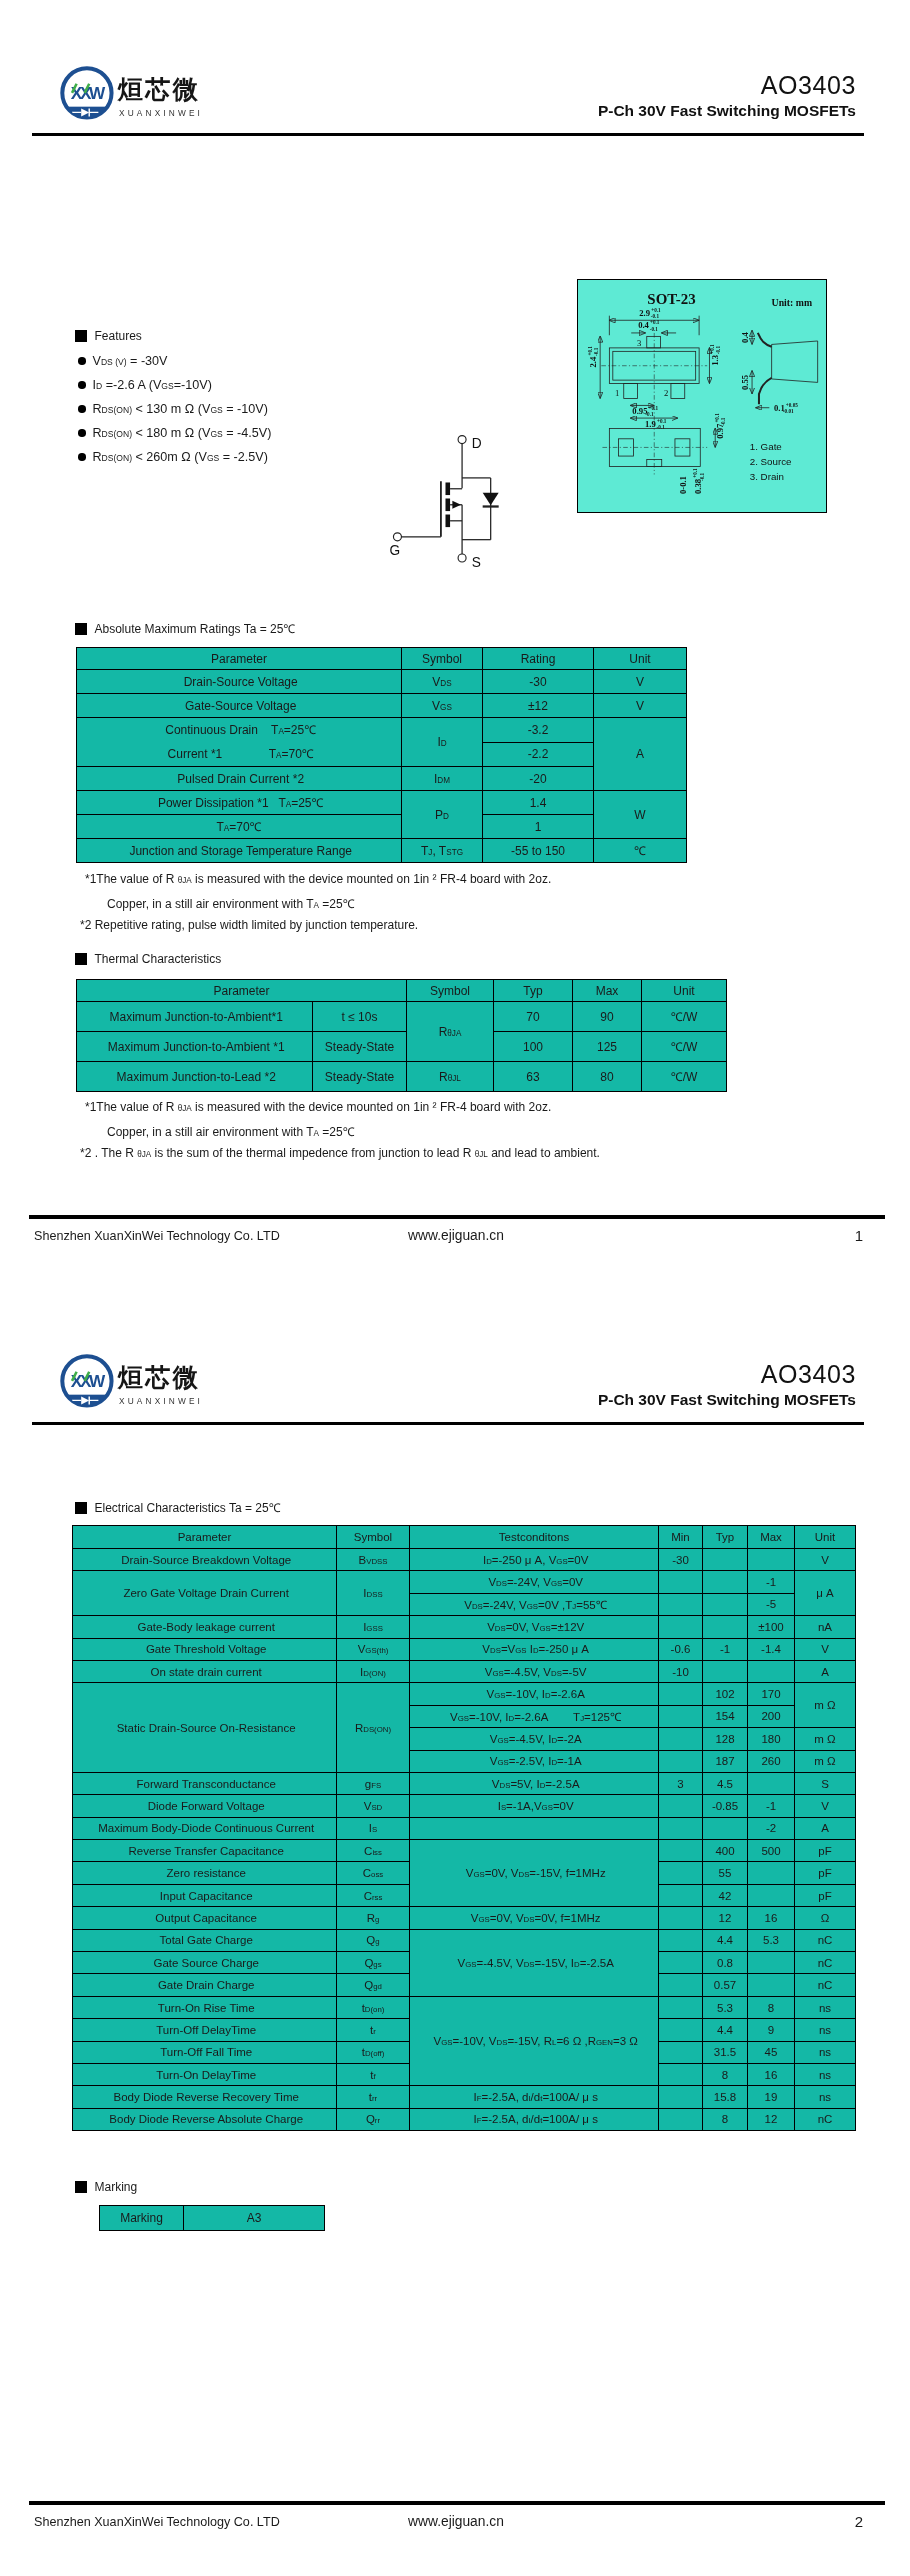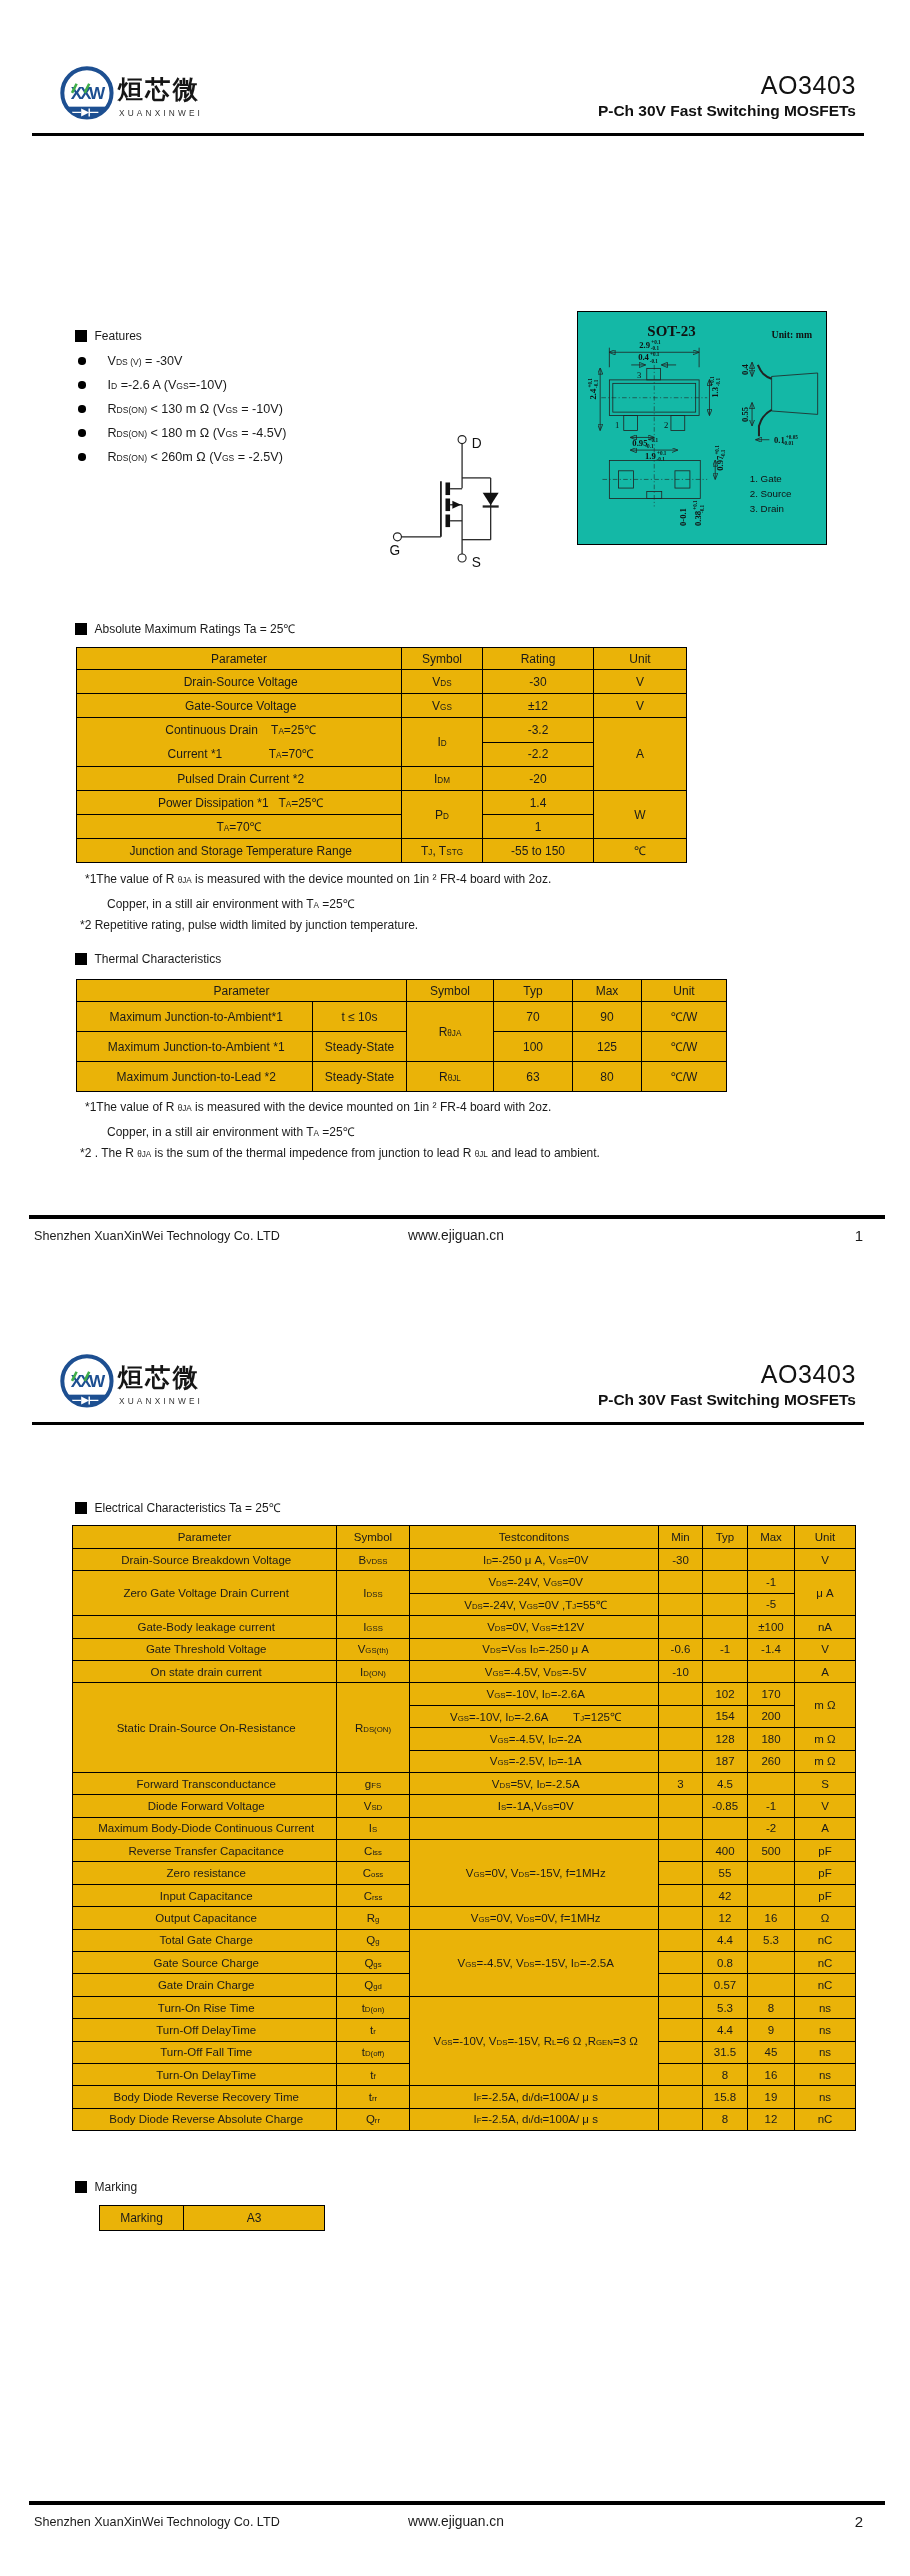--- a/index.html
+++ b/index.html
@@ -10,42 +10,42 @@
   
   .tblock{position:absolute;text-align:right;color:#111;}
   .product{font-size:25px;letter-spacing:0.6px;line-height:27.5px;}
   .subtitle{font-size:15.5px;font-weight:bold;margin-top:2.3px;}
   
   .h2{position:absolute;display:flex;align-items:center;gap:7.5px;color:#1a1a1a;}
   .h2 .sq{width:12px;height:12px;background:#000;flex:none;}
   .h2 .tx{font-size:12px;}
   
   .feats{position:absolute;}
-  .feat{display:flex;align-items:center;height:24px;font-size:12.6px;gap:22px;color:#1a1a1a;}
+  .feat{display:flex;align-items:center;height:24px;font-size:12.6px;gap:7px;color:#1a1a1a;}
   .feat .dot{width:7.5px;height:7.5px;border-radius:50%;background:#000;flex:none;}
   
   .sb{font-size:0.68em;}
   
-  .dtable{border-collapse:collapse;table-layout:fixed;background:#eab308;border:1.7px solid #000;position:absolute;}
+  .dtable{border-collapse:collapse;table-layout:fixed;background:#14b8a6;border:1.7px solid #000;position:absolute;}
   .dtable th,.dtable td{border:1.1px solid #000;font-weight:normal;font-size:12px;text-align:center;
       vertical-align:middle;white-space:pre-wrap;overflow:hidden;padding:0 2.3px;color:#1a1a1a;}
   .al{text-align:center;padding-left:5.7px !important;}
   #abs-table tr{height:24px;} #abs-table tr:first-child{height:22px;}
   #thermal-table tr{height:30px;} #thermal-table tr:first-child{height:22px;}
   #elec-table tr{height:22.4px;} #elec-table tr:first-child{height:23px;}
   #elec-table th,#elec-table td{font-size:11.5px;}
   .dual div{height:24px;line-height:24px;overflow:hidden;}
   
   .note{position:absolute;font-size:12px;color:#1a1a1a;white-space:pre-wrap;}
   
   .f-company{position:absolute;font-size:12.6px;}
   .f-url{position:absolute;font-size:13.8px;}
   .f-page{position:absolute;font-size:15px;text-align:right;width:63px;}
   
-  .pkgbox{position:absolute;border:1.1px solid #000;background:#14b8a6;margin-top:32px;}
+  .pkgbox{position:absolute;border:1.1px solid #000;background:#5eead4;}
   .pkg-svg line,.pkg-svg rect,.pkg-svg path,.pkg-svg polygon{stroke:#222;fill:none;stroke-width:1.4px;}
   .pkg-svg .dash{stroke-dasharray:8 4 2 4;stroke-width:1px;}
   .pkg-svg .lead{stroke-width:3.5px;}
   .pkg-svg text{stroke:none;}
   .pkg-title{font:bold 26px "Liberation Serif",serif;fill:#111;}
   .pkg-unit{font:bold 17px "Liberation Serif",serif;fill:#111;}
   .dimt{font:bold 15px "Liberation Serif",serif;fill:#111;}
   .dimt .tol{font-size:9px;}
   .pin{font:15px "Liberation Serif",serif;fill:#111;}
   .pinlist{font:17px "Liberation Sans",sans-serif;fill:#111;}

